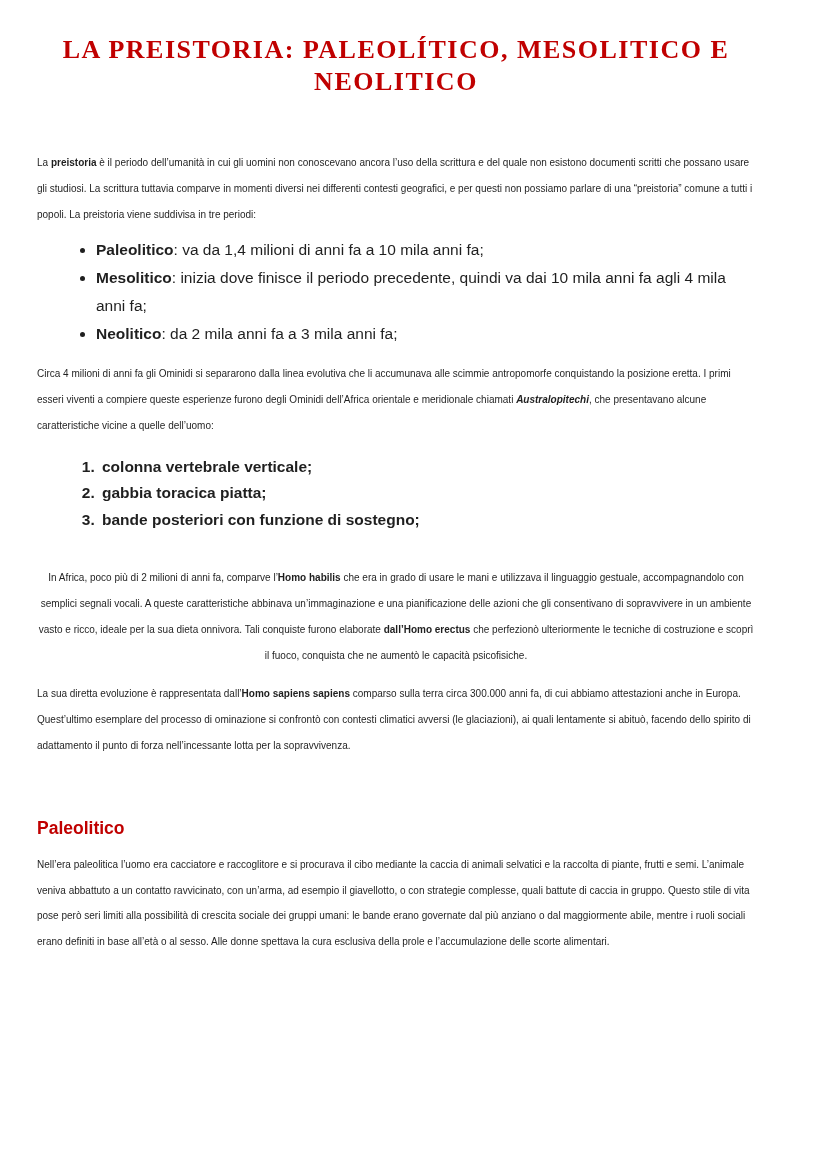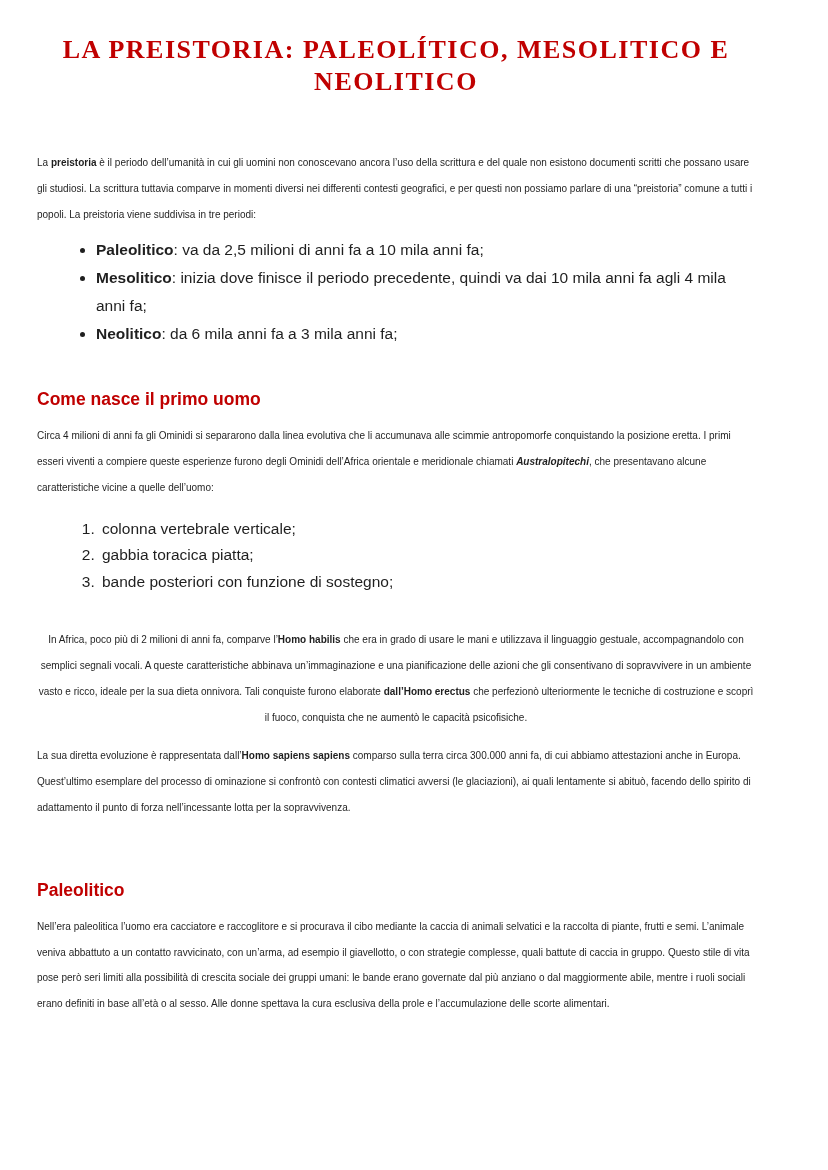--- a/index.html
+++ b/index.html
@@ -48,20 +48,21 @@
   }
   .number-list {
     margin: 15px 0 0 0;
     padding-left: 62px;
     list-style: decimal;
   }
   .number-list li {
     font-size: 15.5px;
     line-height: 26.5px;
     padding-left: 3px;
+    font-weight: bold;
   }
   .section-heading {
     color: var(--accent, #C00000);
     font-size: 17.5px;
     line-height: 22px;
     font-weight: 700;
     margin: 0;
   }
   .gap-xl  { margin-top: 40px; }
   .gap-xxl { margin-top: 58px; }
@@ -72,26 +73,25 @@
 </head>
 <body style="color: rgb(31, 31, 31);">
 
 <div class="page">
 
   <h1 class="doc-title">LA PREISTORIA: PALEOLÍTICO, MESOLITICO E NEOLITICO</h1>
 
   <p class="para intro"><span class="">La </span><span class="seg-b ">preistoria</span><span class=""> è il periodo dell’umanità in cui gli uomini non conoscevano ancora l’uso della scrittura e del quale non esistono documenti scritti che possano usare gli studiosi. La scrittura tuttavia comparve in momenti diversi nei differenti contesti geografici, e per questi non possiamo parlare di una “preistoria” comune a tutti i popoli. La preistoria viene suddivisa in tre periodi:</span></p>
 
   <ul class="bullet-list">
-    <li><span class="seg-b ">Paleolitico</span><span class="">: va da 2,5 milioni di anni fa a 10 mila anni fa;</span></li>
+    <li><span class="seg-b ">Paleolitico</span><span class="">: va da 1,4 milioni di anni fa a 10 mila anni fa;</span></li>
     <li><span class="seg-b ">Mesolitico</span><span class="">: inizia dove finisce il periodo precedente, quindi va dai 10 mila anni fa agli 4 mila anni fa;</span></li>
-    <li><span class="seg-b ">Neolitico</span><span class="">: da 6 mila anni fa a 3 mila anni fa;</span></li>
+    <li><span class="seg-b ">Neolitico</span><span class="">: da 2 mila anni fa a 3 mila anni fa;</span></li>
   </ul>
 
-  <h2 class="section-heading gap-xl">Come nasce il primo uomo</h2>
 
   <p class="para"><span class="">Circa 4 milioni di anni fa gli Ominidi si separarono dalla linea evolutiva che li accumunava alle scimmie antropomorfe conquistando la posizione eretta. I primi esseri viventi a compiere queste esperienze furono degli Ominidi dell’Africa orientale e meridionale chiamati </span><span class="seg-b seg-i">Australopitechi</span><span class="">, che presentavano alcune caratteristiche vicine a quelle dell’uomo:</span></p>
 
   <ol class="number-list">
     <li>colonna vertebrale verticale;</li>
     <li>gabbia toracica piatta;</li>
     <li>bande posteriori con funzione di sostegno;</li>
   </ol>
 
   <p class="para gap-lg"><span class="">In Africa, poco più di 2 milioni di anni fa, comparve l’</span><span class="seg-b ">Homo habilis</span><span class=""> che era in grado di usare le mani e utilizzava il linguaggio gestuale, accompagnandolo con semplici segnali vocali. A queste caratteristiche abbinava un’immaginazione e una pianificazione delle azioni che gli consentivano di sopravvivere in un ambiente vasto e ricco, ideale per la sua dieta onnivora. Tali conquiste furono elaborate </span><span class="seg-b ">dall’Homo erectus</span><span class=""> che perfezionò ulteriormente le tecniche di costruzione e scoprì il fuoco, conquista che ne aumentò le capacità psicofisiche.</span></p>

